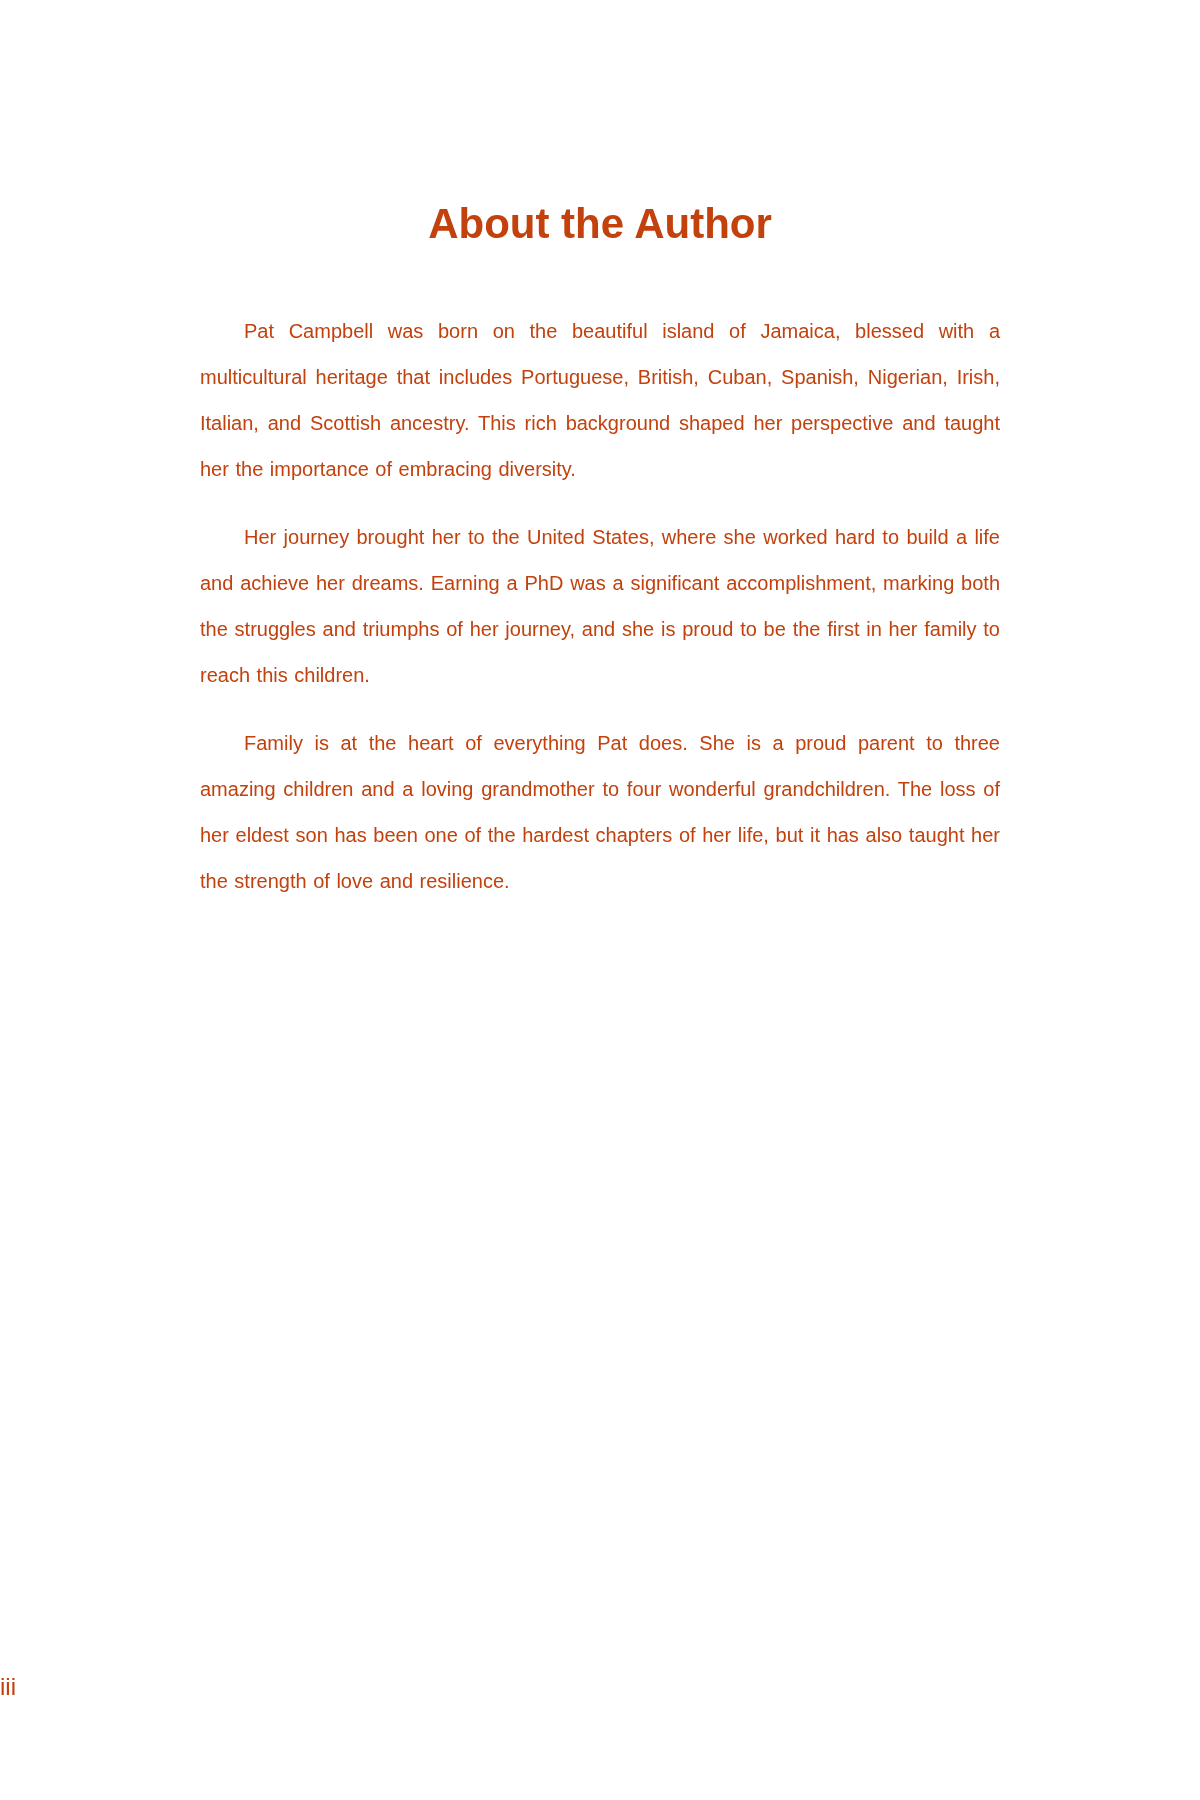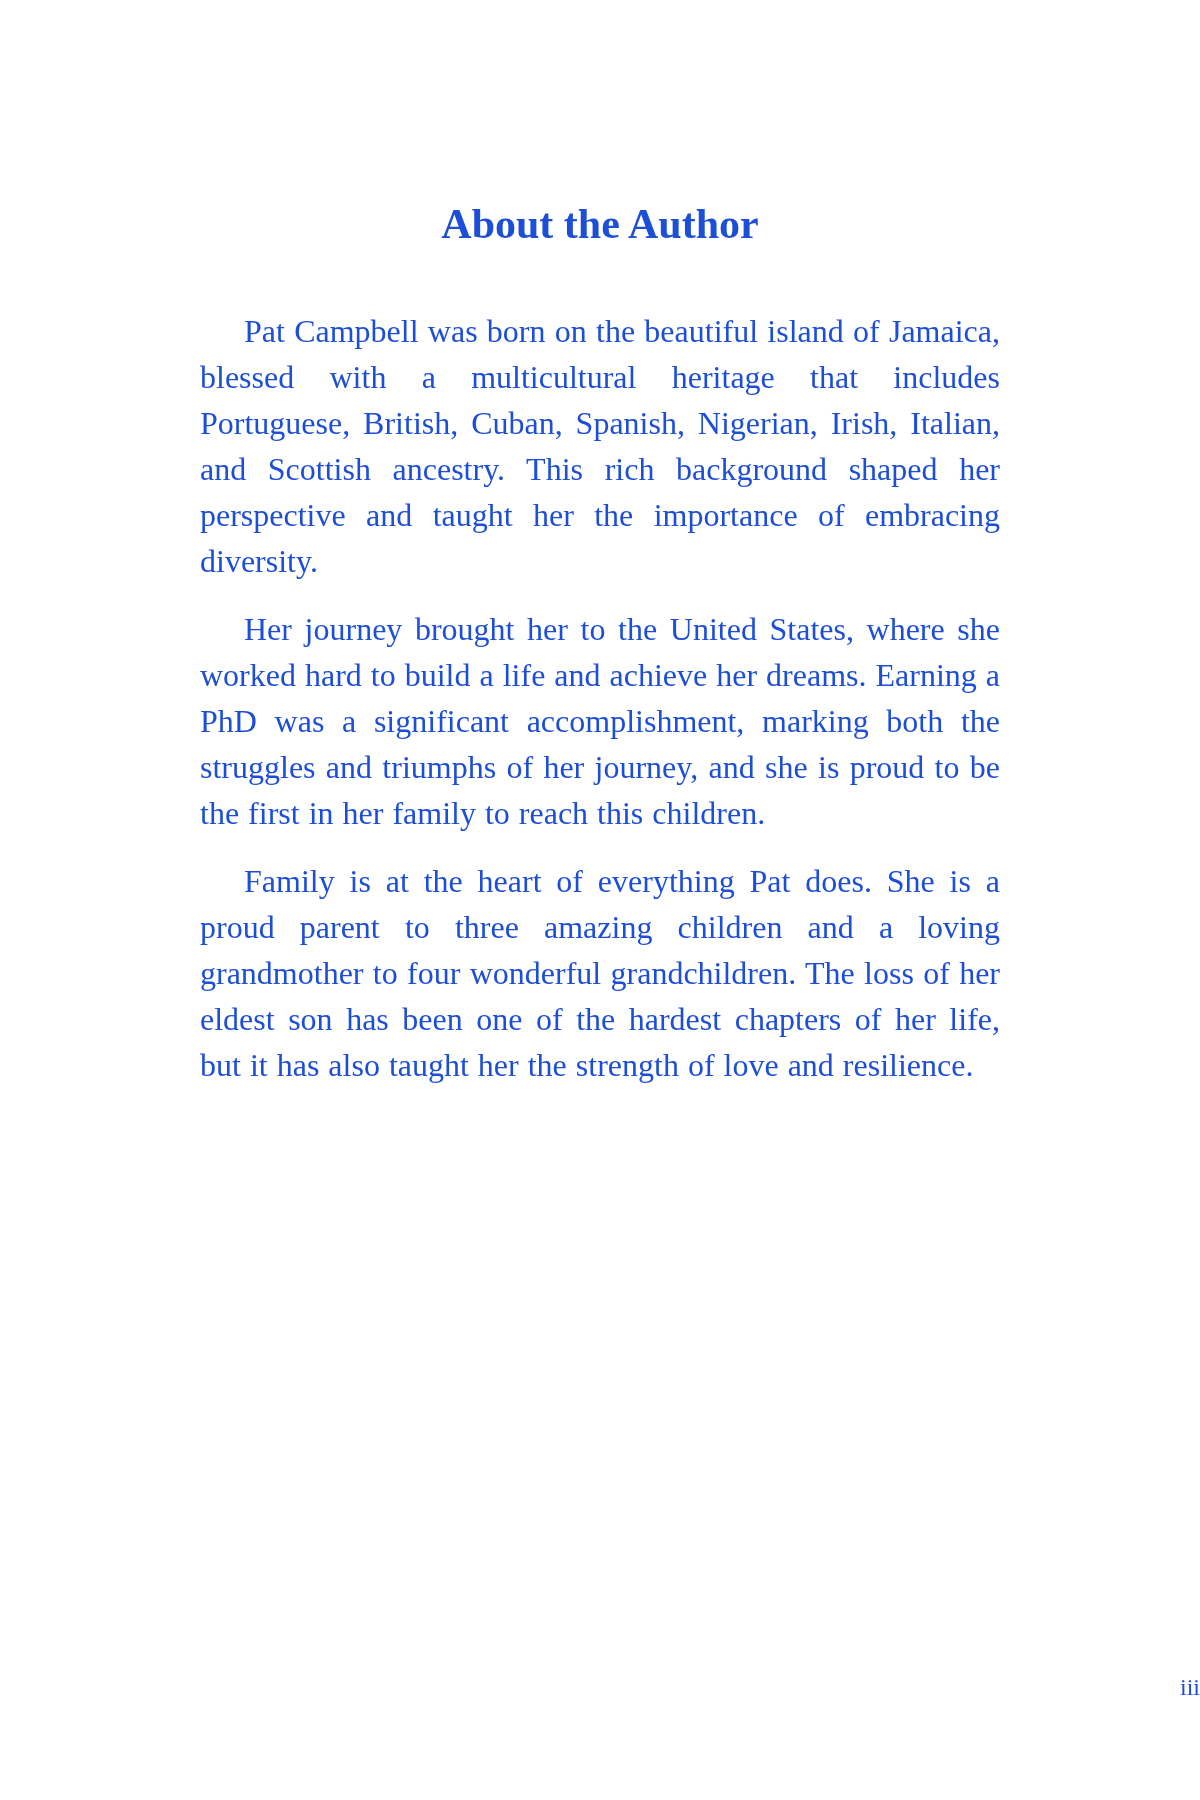--- a/index.html
+++ b/index.html
@@ -5,53 +5,53 @@
   html, body {
     margin: 0;
     padding: 0;
     background: #ffffff;
   }
   .page {
     position: relative;
     width: 1200px;
     height: 1800px;
     background: #ffffff;
-    color: #1d4ed8;
-    font-family: Liberation Serif, serif;
+    color: #c2410c;
+    font-family: Liberation Sans, sans-serif;
     overflow: hidden;
   }
   .content {
     position: absolute;
     top: 0;
     left: 200px;
     width: 800px;
   }
   .doc-title {
     margin: 200px 0 60px 0;
     font-size: 42px;
     line-height: 48px;
     font-weight: bold;
     text-align: center;
     letter-spacing: 0px;
   }
   .doc-paragraph {
     margin: 0 0 22px 0;
-    font-size: 32px;
+    font-size: 20px;
     line-height: 46px;
     text-align: justify;
     text-align-last: left;
     text-indent: 44px;
     word-spacing: 1px;
   }
   .page-number {
     position: absolute;
     top: 1664px;
     left: 0;
     width: 100%;
-    text-align: right;
+    text-align: left;
     font-size: 24px;
     line-height: 46px;
   }
 </style>
 </head>
 <body>
 
 <div class="page">
   <div class="content">
     <h1 class="doc-title">About the Author</h1>

